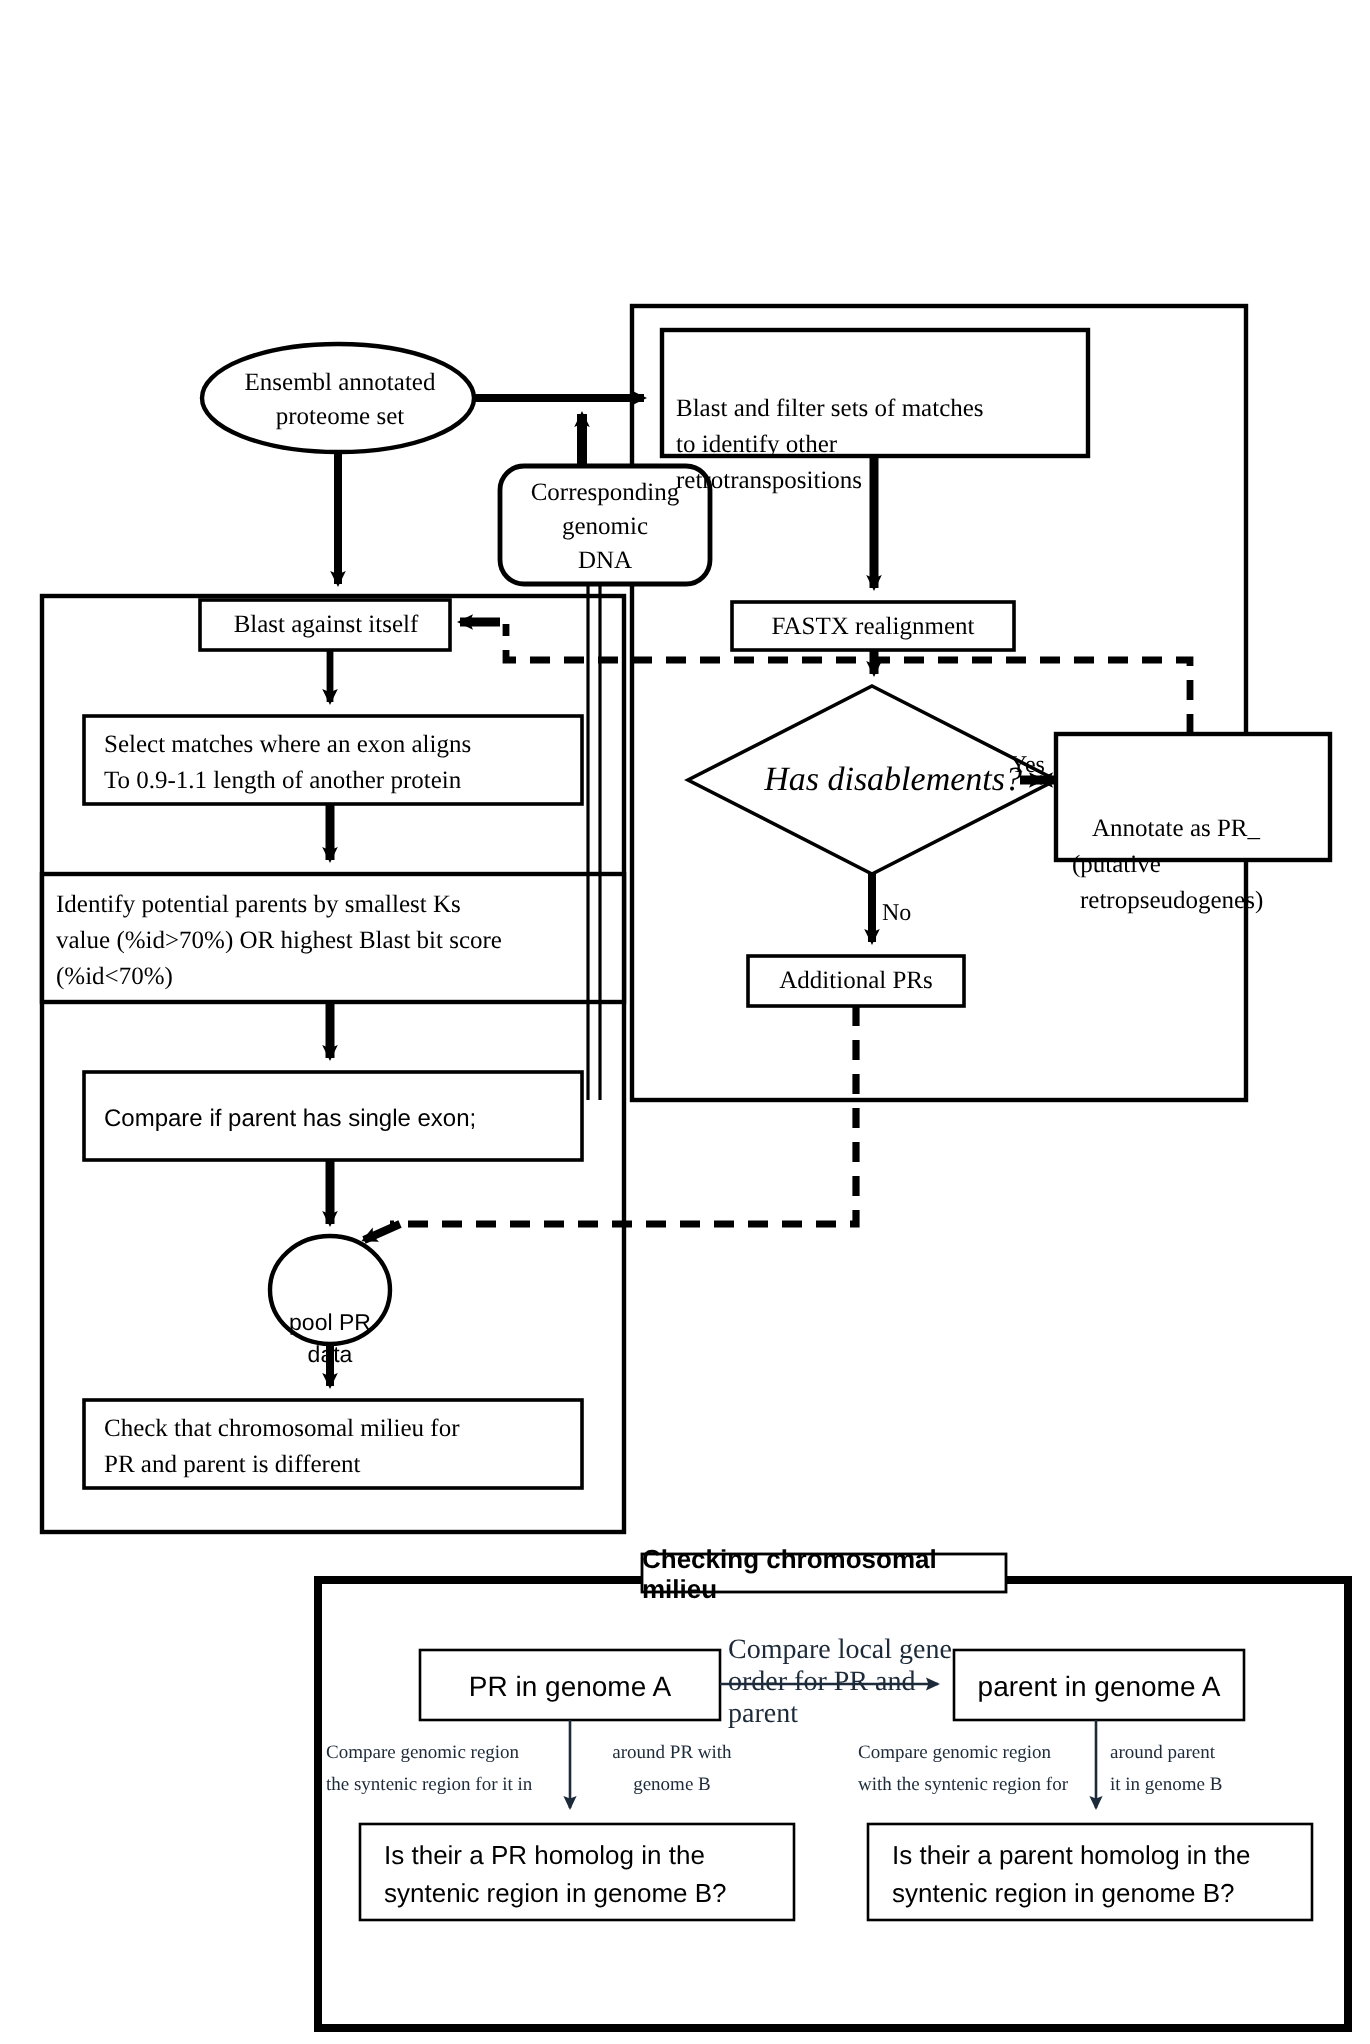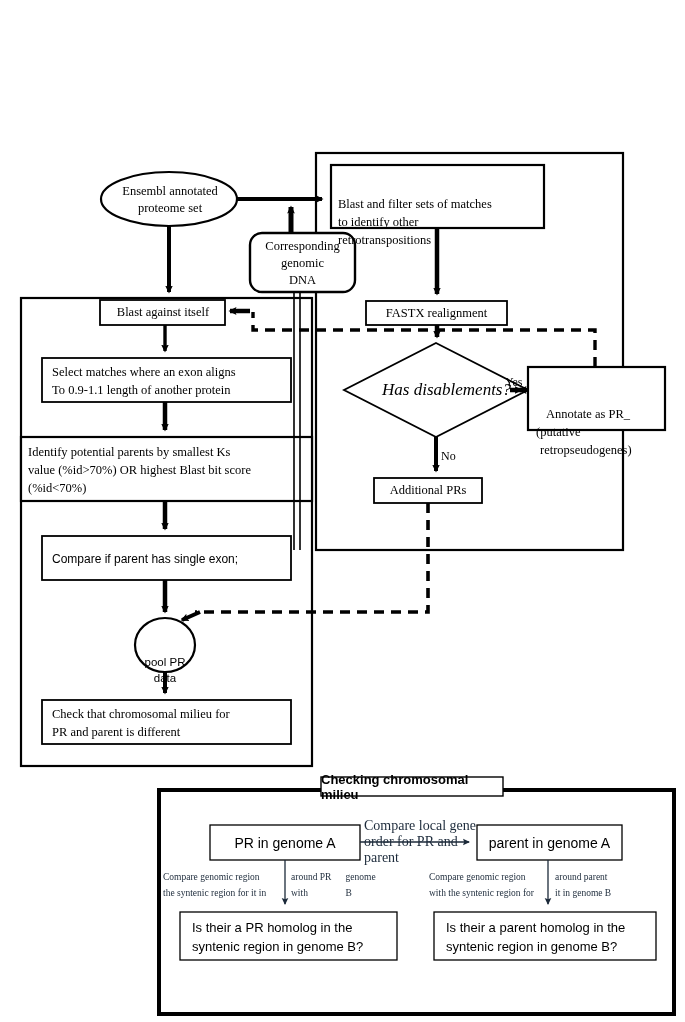--- a/index.html
+++ b/index.html
@@ -188,21 +188,21 @@
   <div class="lbl serif" style="left:364px;top:826px;width:116px;height:32px;flex-direction:column;justify-content:center;align-items:flex-start;font-size:14px;line-height:16px;color:#1c2a3a;">
     <span>Compare local gene</span>
     <span>order for PR and parent</span>
   </div>
 
   <div class="lbl serif" style="left:163px;top:869px;width:122px;height:32px;flex-direction:column;justify-content:flex-start;align-items:flex-start;font-size:9.5px;line-height:16px;color:#1c2a3a;">
     <span>Compare genomic region</span>
     <span>the syntenic region for it in</span>
   </div>
 
-  <div class="lbl serif" style="left:291px;top:869px;width:90px;height:32px;flex-direction:row;justify-content:flex-start;align-items:center;font-size:9.5px;line-height:16px;color:#1c2a3a;">
+  <div class="lbl serif" style="left:291px;top:869px;width:90px;height:32px;flex-direction:column;justify-content:flex-start;align-items:center;font-size:9.5px;line-height:16px;color:#1c2a3a;">
     <span>around PR with</span>
     <span>genome B</span>
   </div>
 
   <div class="lbl serif" style="left:429px;top:869px;width:122px;height:32px;flex-direction:column;justify-content:flex-start;align-items:flex-start;font-size:9.5px;line-height:16px;color:#1c2a3a;">
     <span>Compare genomic region</span>
     <span>with the syntenic region for</span>
   </div>
 
   <div class="lbl serif" style="left:555px;top:869px;width:100px;height:32px;flex-direction:column;justify-content:flex-start;align-items:flex-start;font-size:9.5px;line-height:16px;color:#1c2a3a;">

